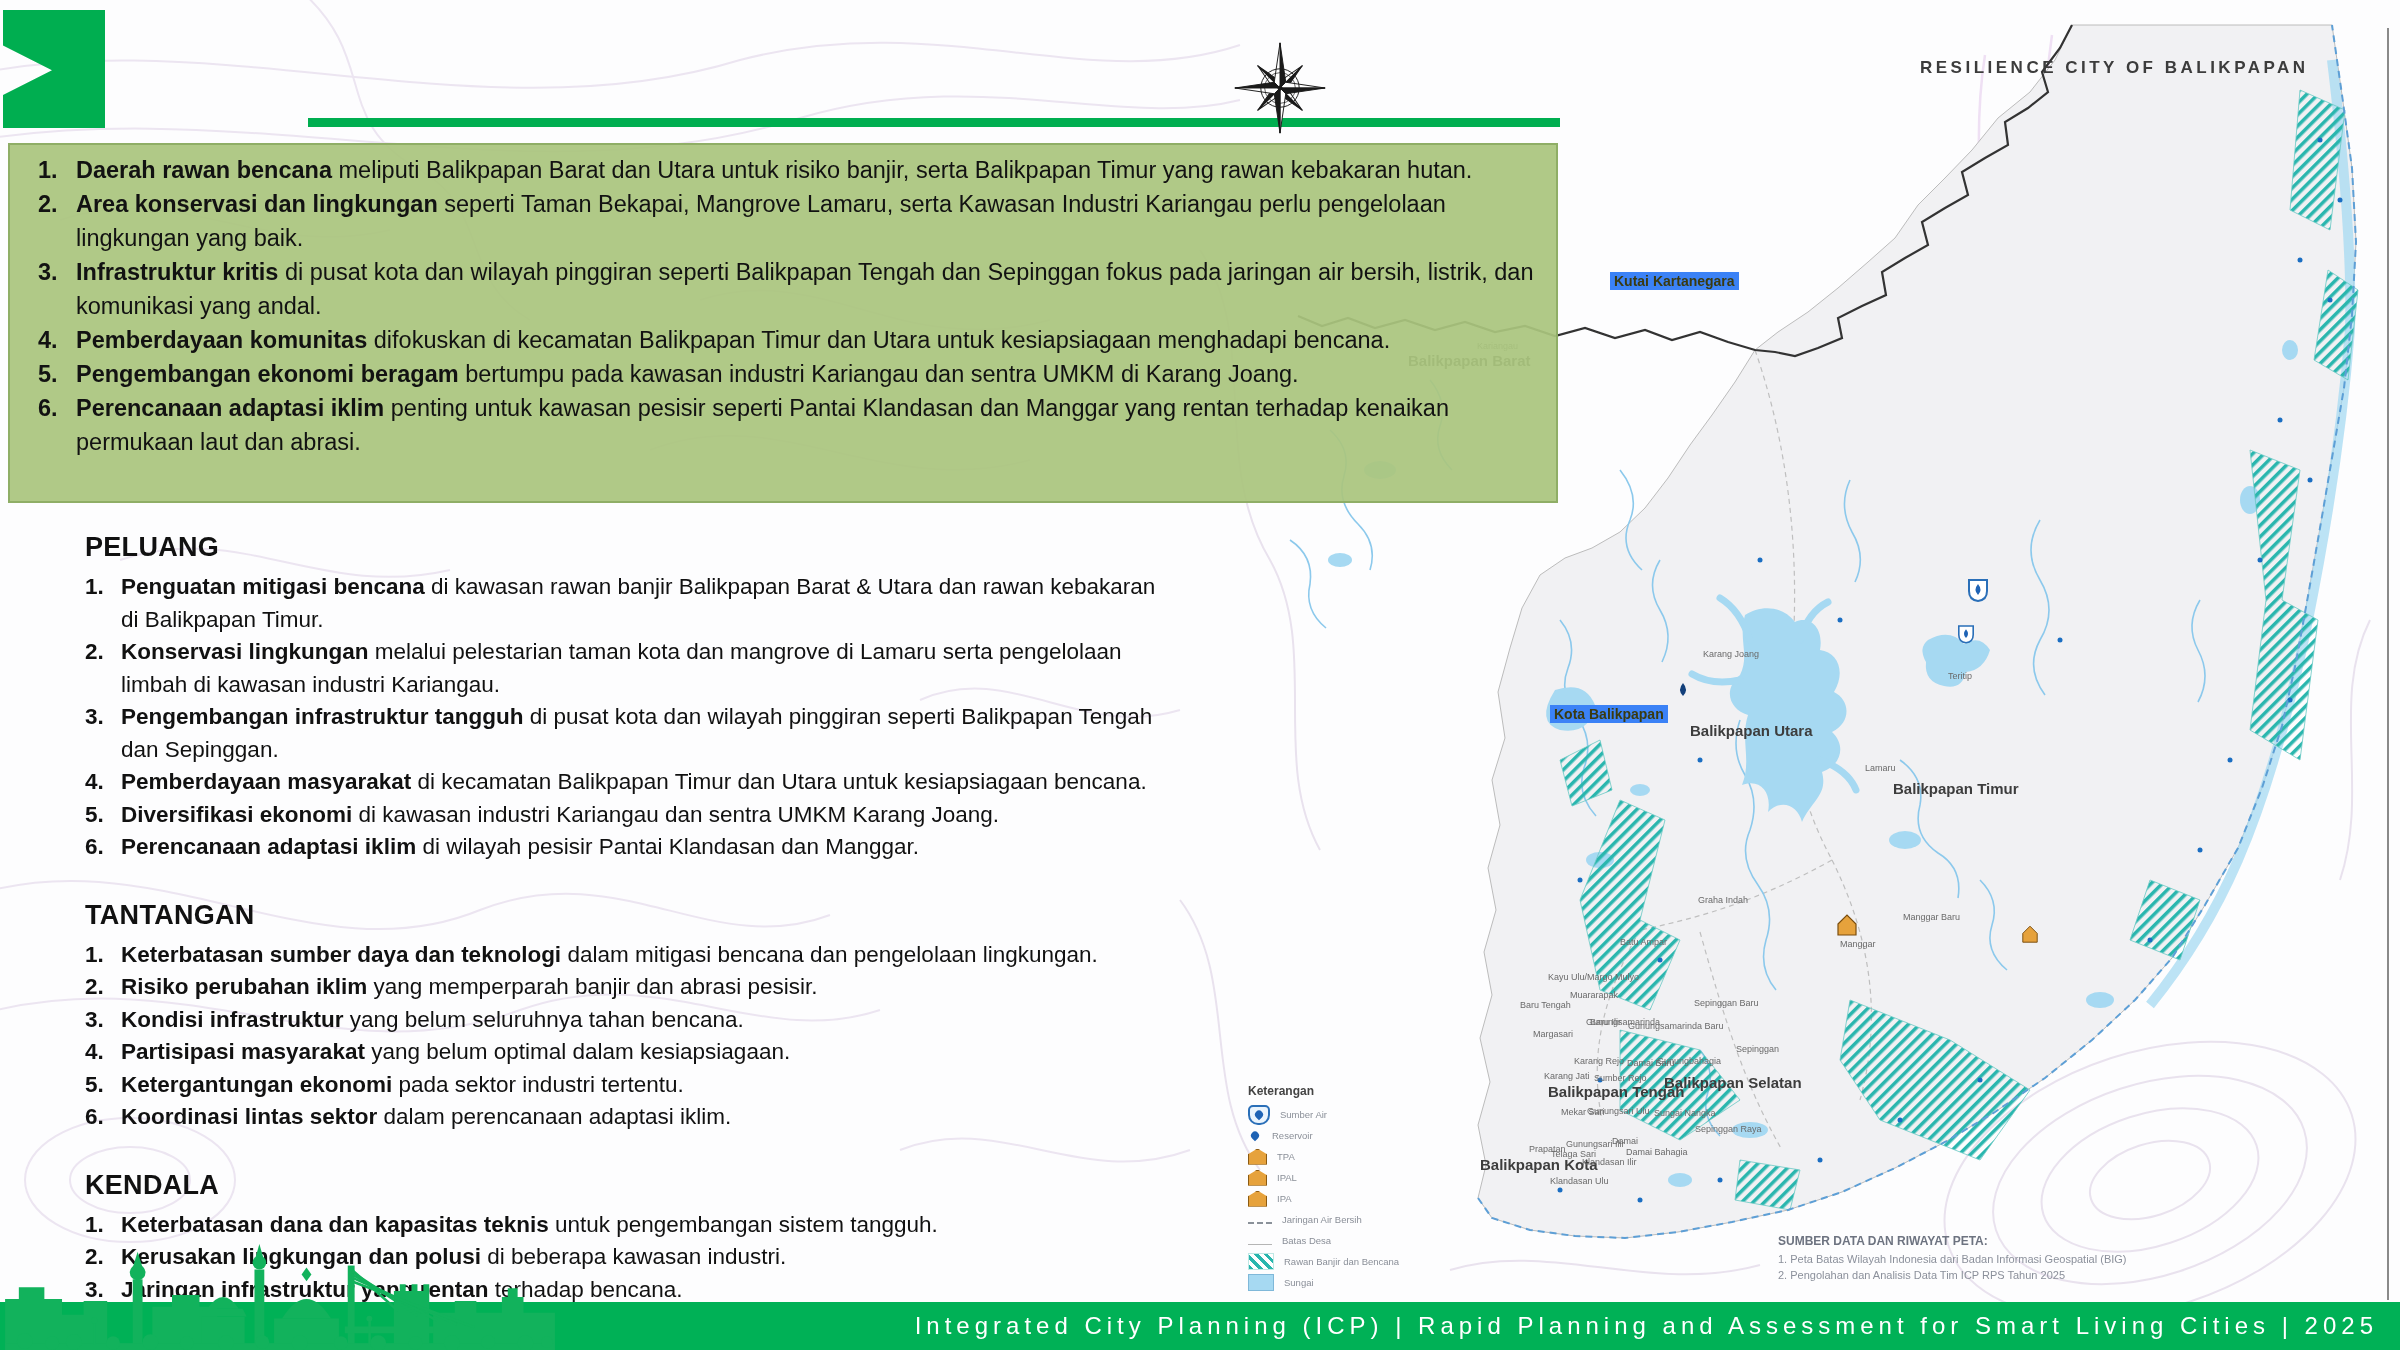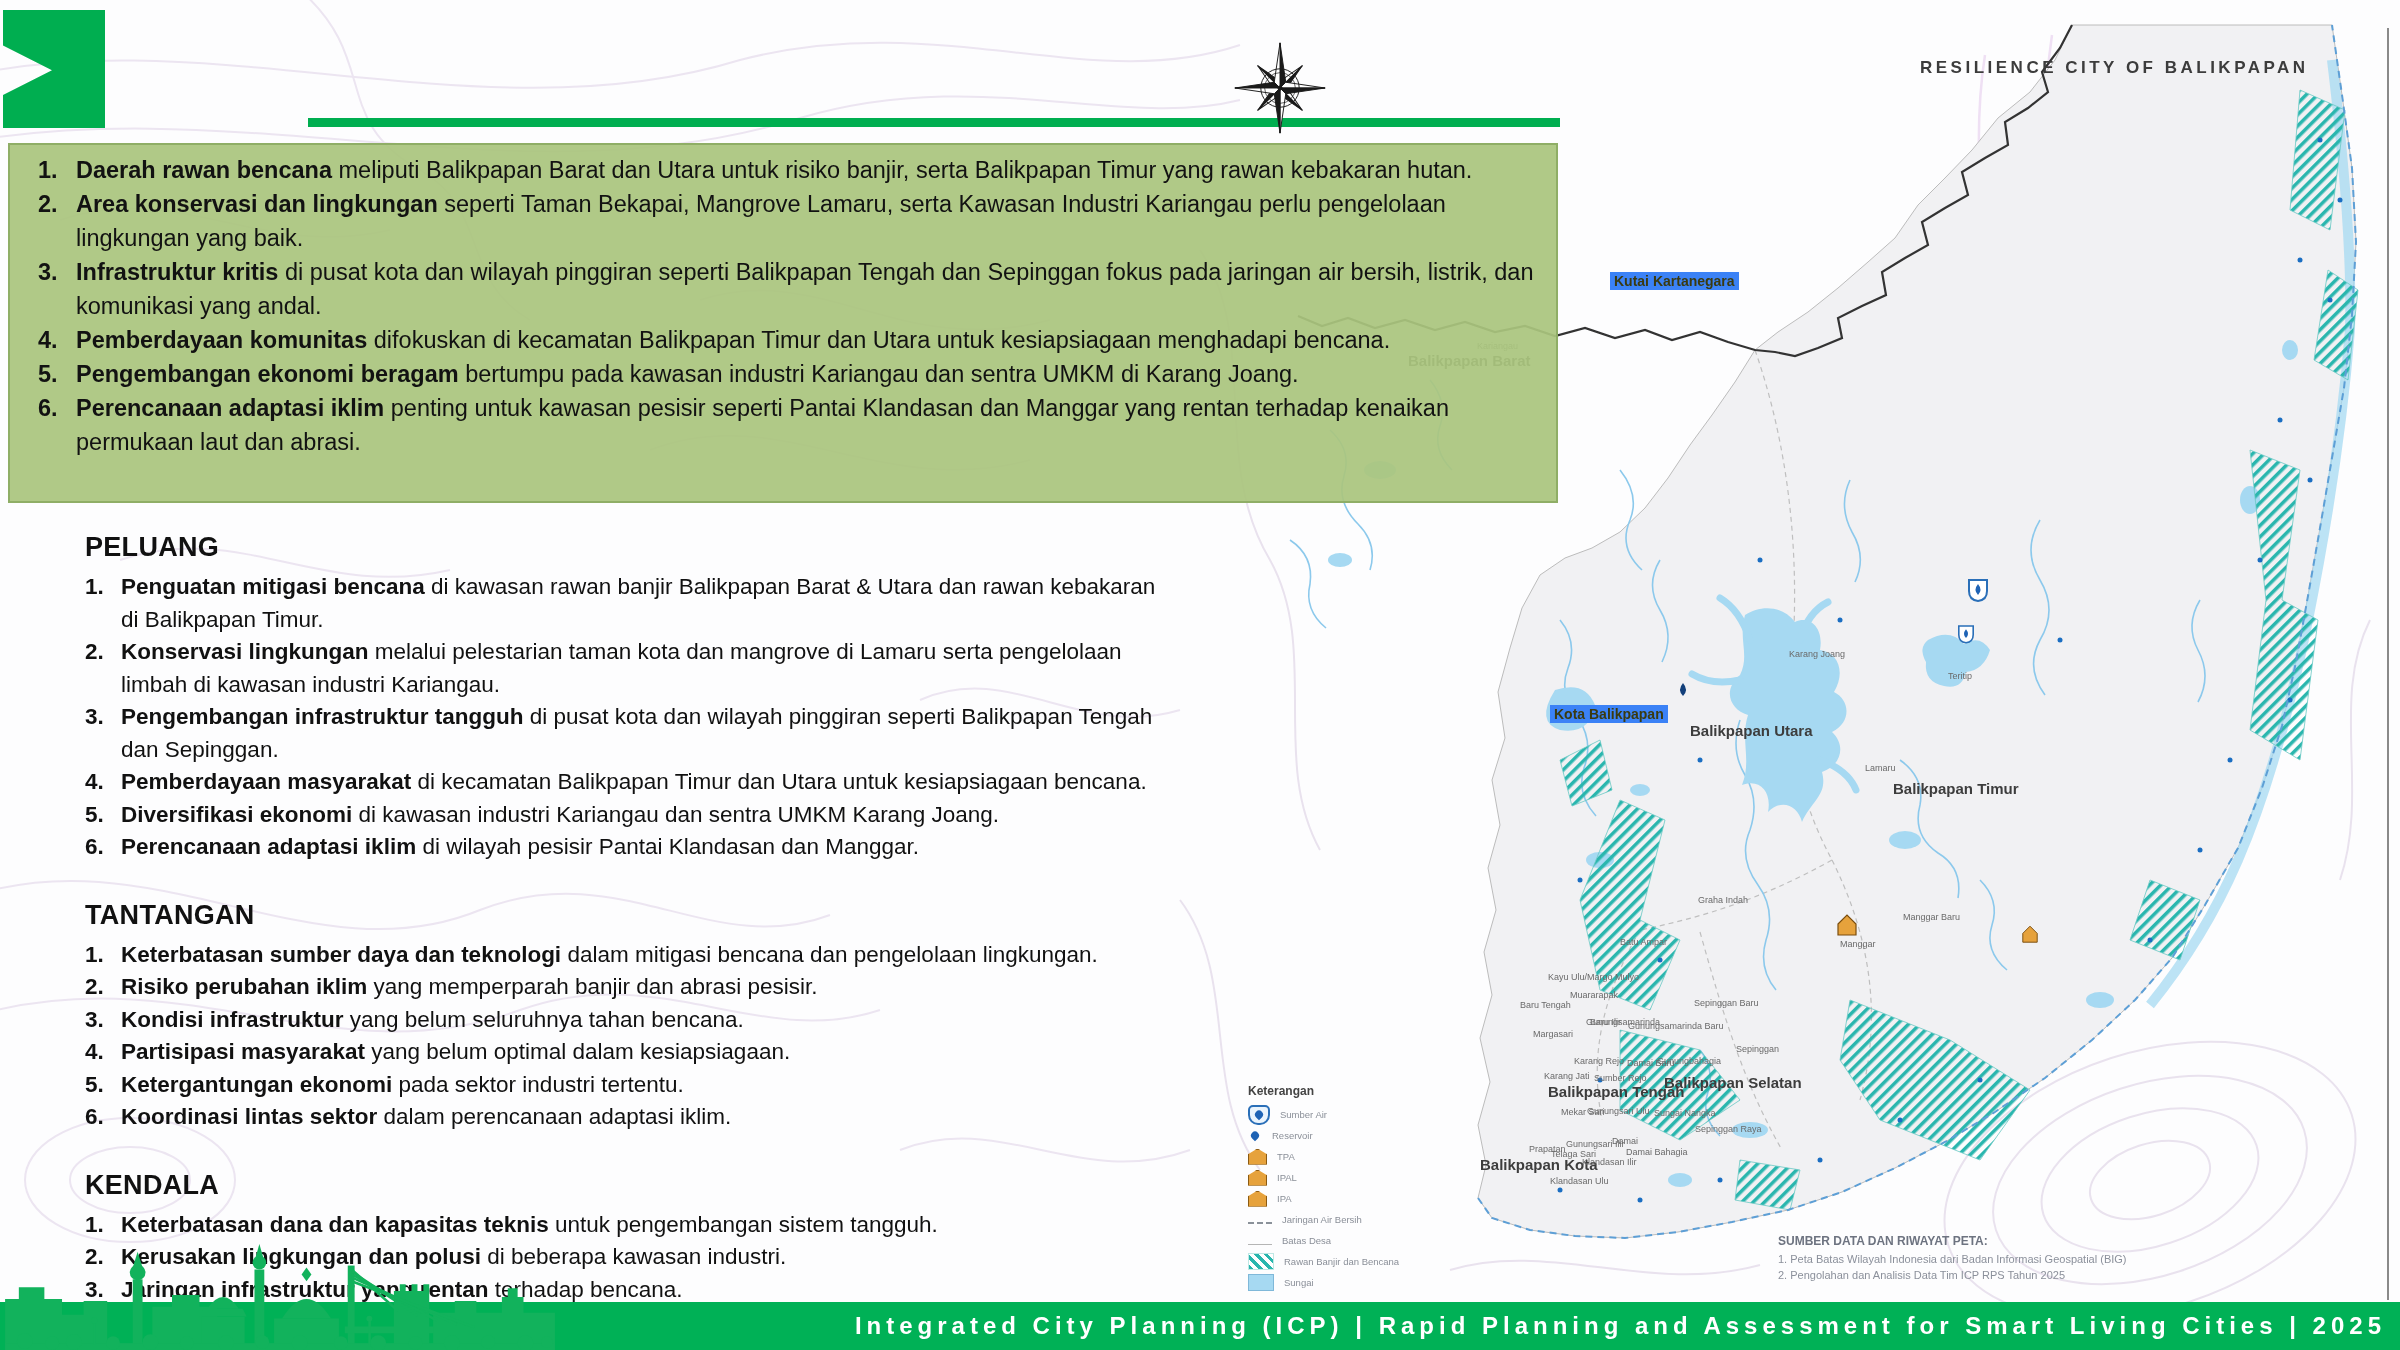--- a/index.html
+++ b/index.html
@@ -59,21 +59,21 @@
 
   
   .sections{position:absolute;left:55px;top:532px;width:1118px;color:#111;}
   .sections h2{font-size:27px;font-weight:bold;margin:0 0 8px 30px;letter-spacing:.3px;}
   .sections ol.num-list{margin:0 0 36px 0;}
   .sections ol.num-list li{font-size:22.5px;line-height:32.5px;padding-left:66px;}
   .sections ol.num-list li::before{left:30px;}
 
   
   .footer{position:absolute;left:0;top:1302px;width:2400px;height:48px;background:#00B156;display:flex;align-items:center;justify-content:flex-end;}
-  .footer span{color:#ffffff;font-size:24px;font-weight:700;letter-spacing:5px;padding-right:14px;white-space:nowrap;}
+  .footer span{color:#ffffff;font-size:24px;font-weight:400;letter-spacing:5px;padding-right:22px;white-space:nowrap;}
   .skyline{position:absolute;left:0;top:1242px;width:560px;height:108px;}
 </style>
 </head>
 <body>
 
 <div class="slide">
 
   <svg class="bg-contours" viewBox="0 0 2400 1350">
     <g fill="none" stroke="#ece5f1" stroke-width="2">
       <path d="M-50,80 C200,15 480,140 740,60 C940,8 1090,95 1240,45"></path>
@@ -247,21 +247,21 @@
     <div class="map-label district" style="left: 1408px; top: 352px;">Balikpapan Barat</div>
         <div class="map-label district" style="left: 1690px; top: 722px;">Balikpapan Utara</div>
         <div class="map-label district" style="left: 1893px; top: 780px; text-align: right;">Balikpapan Timur</div>
         <div class="map-label district" style="left: 1548px; top: 1083px;">Balikpapan Tengah</div>
         <div class="map-label district" style="left: 1664px; top: 1074px;">Balikpapan Selatan</div>
         <div class="map-label district" style="left: 1480px; top: 1156px;">Balikpapan Kota</div>
       </div>
     <div>
 
     <div class="map-label place" style="left: 1477px; top: 341px;">Kariangau</div>
-        <div class="map-label place" style="left: 1789px; top: 649px; text-align: center;">Karang Joang</div>
+        <div class="map-label place" style="left: 1703px; top: 649px; text-align: center;">Karang Joang</div>
         <div class="map-label place" style="left: 1948px; top: 671px;">Teritip</div>
         <div class="map-label place" style="left: 1865px; top: 763px;">Lamaru</div>
         <div class="map-label place" style="left: 1698px; top: 895px;">Graha Indah</div>
         <div class="map-label place" style="left: 1620px; top: 937px;">Batu Ampar</div>
         <div class="map-label place" style="left: 1548px; top: 972px;">Kayu Ulu/Margo Mulyo</div>
         <div class="map-label place" style="left: 1570px; top: 990px;">Muararapak</div>
         <div class="map-label place" style="left: 1520px; top: 1000px;">Baru Tengah</div>
         <div class="map-label place" style="left: 1694px; top: 998px;">Sepinggan Baru</div>
         <div class="map-label place" style="left: 1546px; top: 1017px; padding-left: 44px;">Baru Ilir</div>
         <div class="map-label place" style="left: 1586px; top: 1017px;">Gunungsamarinda</div>

